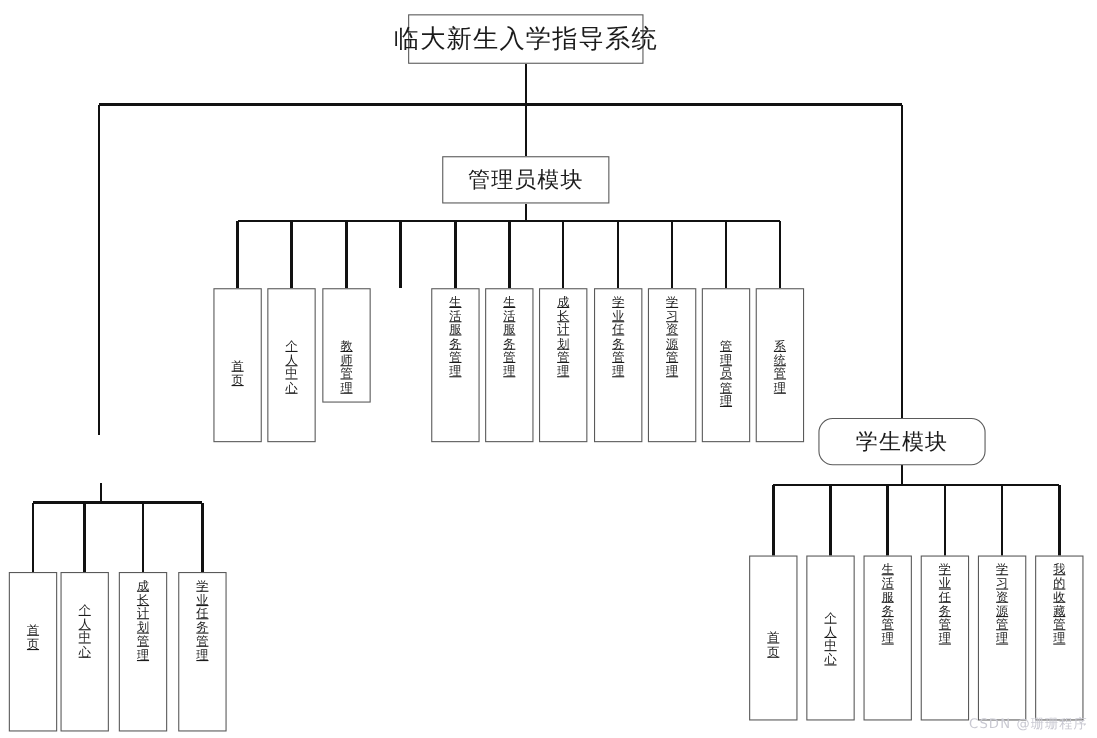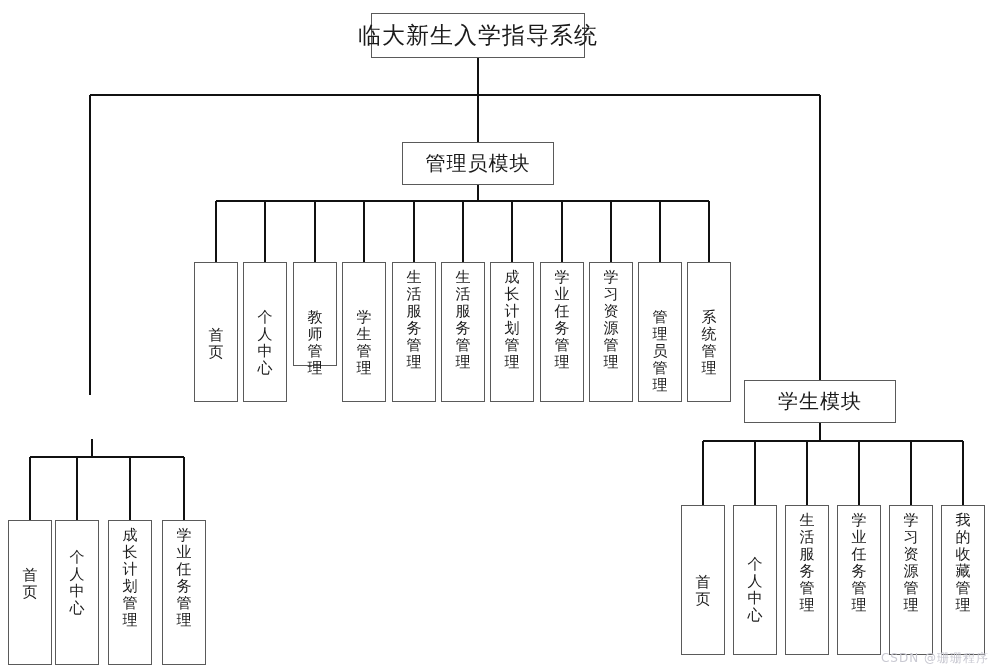--- a/index.html
+++ b/index.html
@@ -41,26 +41,27 @@
     font-size: 23px;
     letter-spacing: 1px;
     white-space: nowrap;
   }
   .node-module {
     font-size: 20px;
     letter-spacing: 1px;
     white-space: nowrap;
   }
   .node-leaf {
-    font-size: 15px;
+    font-size: 11px;
     line-height: 1.14;
     padding: 6px 2px 4px 2px;
     align-items: flex-start;
     justify-content: center;
     letter-spacing: 0px;
+    text-decoration: underline;
   }
   .leaf-text {
     display: block;
     width: 1em;
     word-break: break-all;
     margin: 0 auto;
   }
   .leaf-text.short {
     padding-top: 58px;
   }
@@ -150,23 +151,20 @@
 
   <div class="node node-leaf" style="left:194px; top:262px; width:44px; height:140px;">
     <span class="leaf-text short">首页</span>
   </div>
   <div class="node node-leaf" style="left:243px; top:262px; width:44px; height:140px;">
     <span class="leaf-text short2">个人中心</span>
   </div>
   <div class="node node-leaf" style="left:293px; top:262px; width:44px; height:104px;">
     <span class="leaf-text short2">教师管理</span>
   </div>
-  <div class="node node-leaf" style="left:342px; top:262px; width:44px; height:140px;">
-    <span class="leaf-text short2">学生管理</span>
-  </div>
   <div class="node node-leaf" style="left:392px; top:262px; width:44px; height:140px;">
     <span class="leaf-text">生活服务管理</span>
   </div>
   <div class="node node-leaf" style="left:441px; top:262px; width:44px; height:140px;">
     <span class="leaf-text">生活服务管理</span>
   </div>
   <div class="node node-leaf" style="left:490px; top:262px; width:44px; height:140px;">
     <span class="leaf-text">成长计划管理</span>
   </div>
   <div class="node node-leaf" style="left:540px; top:262px; width:44px; height:140px;">
@@ -189,21 +187,21 @@
   <div class="node node-leaf" style="left:55px; top:520px; width:44px; height:145px;">
     <span class="leaf-text short2-t" style="padding-top:22px;">个人中心</span>
   </div>
   <div class="node node-leaf" style="left:108px; top:520px; width:44px; height:145px;">
     <span class="leaf-text">成长计划管理</span>
   </div>
   <div class="node node-leaf" style="left:162px; top:520px; width:44px; height:145px;">
     <span class="leaf-text">学业任务管理</span>
   </div>
 
-  <div class="node node-module" style="left:744px; top:380px; width:152px; height:43px;">
+  <div class="node node-module" style="left:744px; top:380px; width:152px; height:43px;border-radius:13px;">
     <span>学生模块</span>
   </div>
 
   <div class="node node-leaf" style="left:681px; top:505px; width:44px; height:150px;">
     <span class="leaf-text short-s">首页</span>
   </div>
   <div class="node node-leaf" style="left:733px; top:505px; width:44px; height:150px;">
     <span class="leaf-text short2-s">个人中心</span>
   </div>
   <div class="node node-leaf" style="left:785px; top:505px; width:44px; height:150px;">

